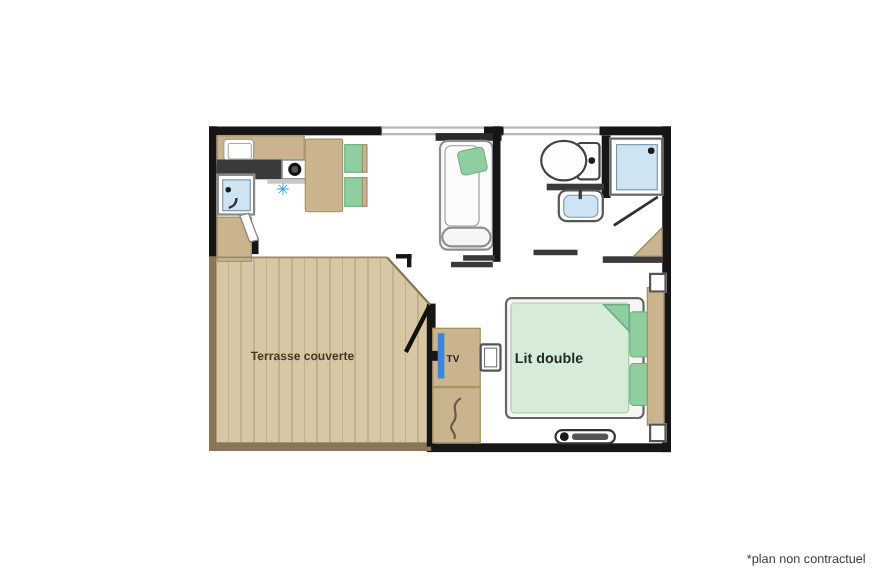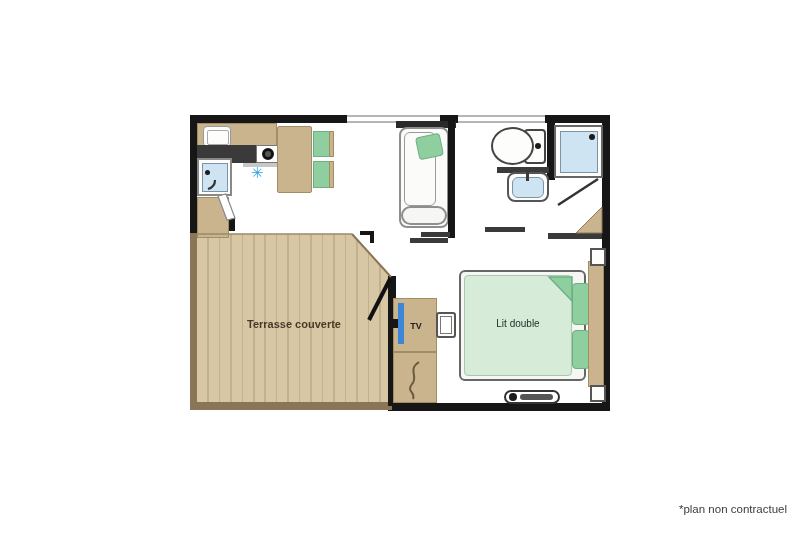--- a/index.html
+++ b/index.html
@@ -13,23 +13,23 @@
   .wbox{background:#fdfdfc;border:2px solid #555;box-sizing:border-box;}
   .wbox-lt{background:#fdfdfc;border:1.5px solid #999;box-sizing:border-box;}
   .blue{background:var(--blue-light,#cfe4f2);border:1px solid #7d93a8;box-sizing:border-box;}
   .greenbox{background:var(--green,#8fcf9f);border:1px solid #6fae85;box-sizing:border-box;}
   .dark{background:var(--counter-dark,#3a3a3a);}
   .dot{background:#1b1b1b;border-radius:50%;}
   .terrace-floor{
      background:repeating-linear-gradient(90deg,var(--terrace-a,#d8c7a5) 0 10px,var(--terrace-b,#c3b18d) 10px 11.5px);
      clip-path:polygon(0 0,155px 0,195px 43px,195px 168px,0 168px);
   }
-  .lbl{color:#1f1f1f;text-align:center;line-height:1;}
+  .lbl{color:#1f1f1f;text-align:left;line-height:1;}
   .terrace-lbl{font-size:11px;font-weight:bold;color:var(--label-brown,#4a3828);}
-  .bed-lbl{font-size:10px;font-weight:normal;color:#1d2b22;}
+  .bed-lbl{font-size:13px;font-weight:bold;color:#1d2b22;}
   .tv-lbl{font-size:9px;font-weight:bold;color:#1f1f1f;}
   .footnote{font-size:11.5px;color:var(--text,#3c3c3c);}
   .snow{font-size:15px;color:var(--blue-snow,#2d9fe8);line-height:1;}
   svg.overlay{position:absolute;left:0;top:0;pointer-events:none;}
 </style>
 </head>
 <body>
 
 <div class="canvas">
 

